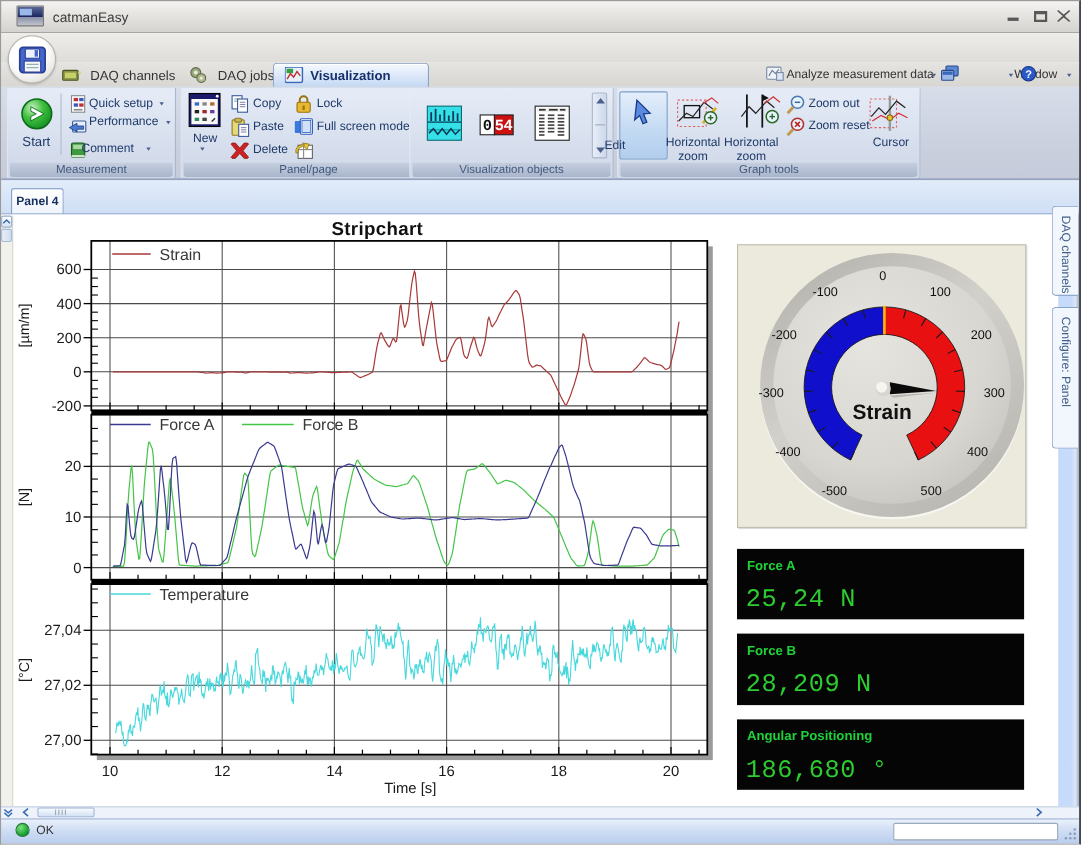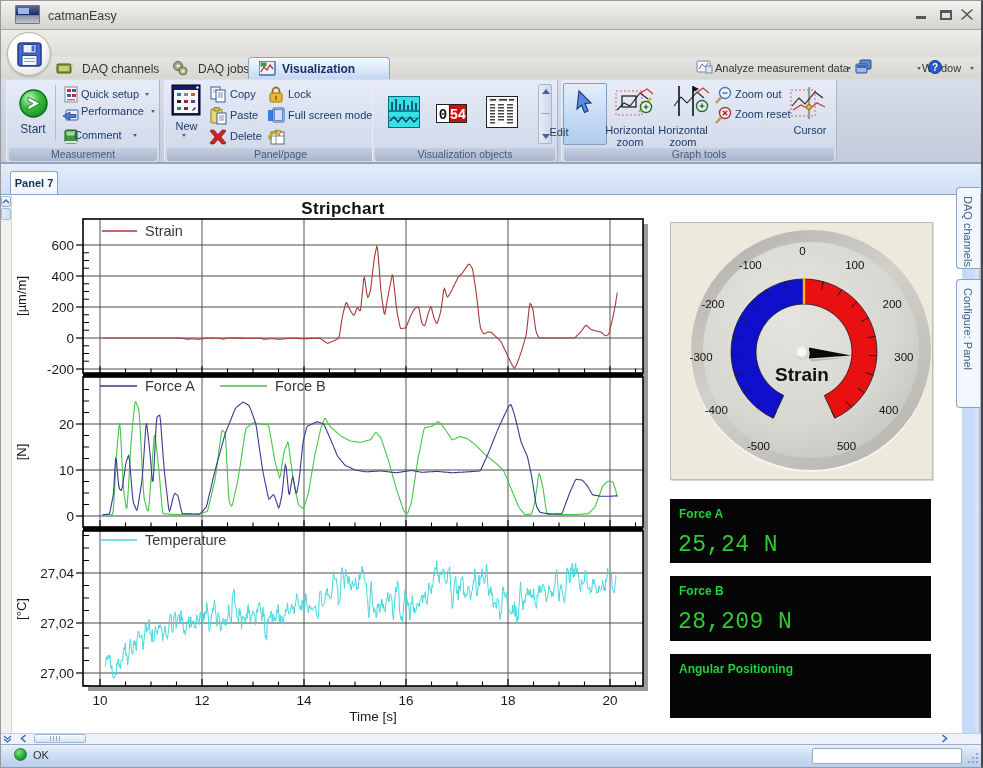--- a/index.html
+++ b/index.html
@@ -328,21 +328,21 @@
       <rect x="1" y="4" width="24" height="26"></rect>
     </g>
 <line x1="19" y1="1" x2="19" y2="33" stroke="#9a9a9a" stroke-width="2.2"></line>
 <polyline points="2,20 9,12 15,18 25,6 33,12" fill="none" stroke="#222" stroke-width="1.1"></polyline>
 <polyline points="3,24 11,19 19,23 27,17 35,21" fill="none" stroke="#d03030" stroke-width="1.1"></polyline>
 <circle cx="19" cy="21" r="2.5" fill="#e8c030" stroke="#8a6a10"></circle>
 </svg>
 <div class="abs rtext" style="left:790px;top:124px;width:40px;text-align:center;">Cursor</div>
 
 <div class="abs" id="ptabrow"></div>
-<div class="abs" id="ptab">Panel 7</div>
+<div class="abs" id="ptab">Panel 4</div>
 <div class="abs" id="ptabline"></div>
 
 <div class="abs" id="main"></div>
 <div class="abs" id="vscroll"></div>
 <div class="abs" style="left:1px;top:196px;width:10px;height:11px;background:linear-gradient(#fdfefe,#d8e4f4);border:1px solid #9ab0d0;border-radius:2px;"></div>
 <svg class="abs" style="left:2px;top:199px;" width="8" height="6" viewBox="0 0 8 6">
     <path d="M1 4 L4 1 L7 4" fill="none" stroke="#3a6ab0" stroke-width="1.4"></path>
   </svg>
 <div class="abs" style="left:1px;top:208px;width:10px;height:12px;background:linear-gradient(90deg,#e8eef8,#cfdcf0);border:1px solid #a8bcd8;border-radius:2px;"></div>
 <div class="abs" id="rightstrip"></div>
@@ -593,20 +593,21 @@
 <div class="abs digi" style="top:499px;">
     <div class="lab">Force A</div>
     <div class="val">25,24 N</div>
   </div>
 <div class="abs digi" style="top:576px;height:65px;">
     <div class="lab">Force B</div>
     <div class="val">28,209 N</div>
   </div>
 <div class="abs digi" style="top:654px;">
     <div class="lab">Angular Positioning</div>
+    <div class="val">186,680 °</div>
   </div>
 
 <div class="abs" id="hscrollrow"></div>
 <svg class="abs" style="left:3px;top:735px;" width="9" height="8" viewBox="0 0 9 8">
     <path d="M1 1 L4.5 4 L8 1 M1 4 L4.5 7 L8 4" fill="none" stroke="#3a6ab0" stroke-width="1.3"></path>
   </svg>
 <svg class="abs" style="left:20px;top:734px;" width="7" height="9" viewBox="0 0 7 9">
     <path d="M5.5 1 L1.5 4.5 L5.5 8" fill="none" stroke="#3a6ab0" stroke-width="1.5"></path>
   </svg>
 <div class="abs" style="left:34px;top:734px;width:52px;height:9px;background:linear-gradient(#f8fbfe,#d4e2f4);border:1px solid #a0b4d4;border-radius:2px;"></div>

